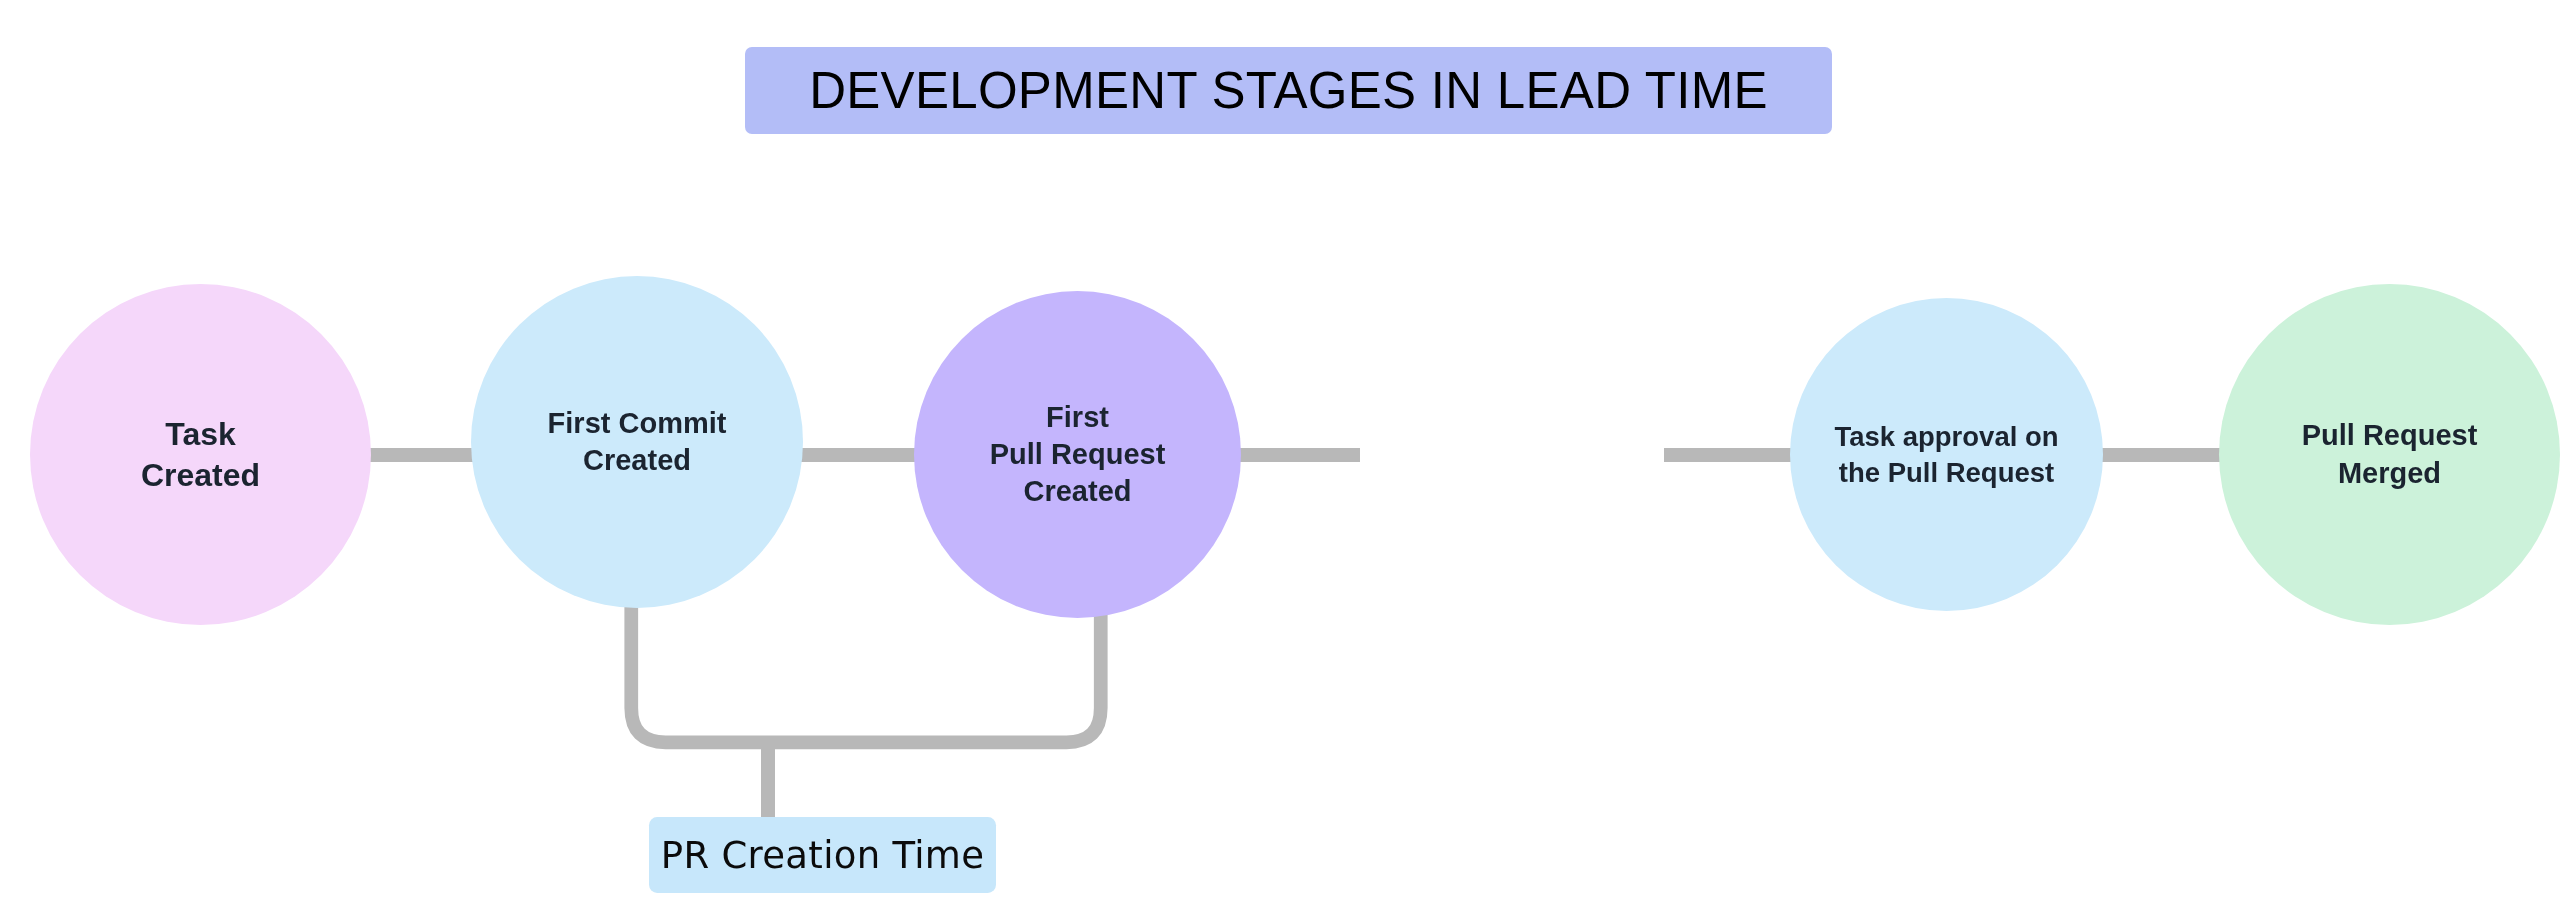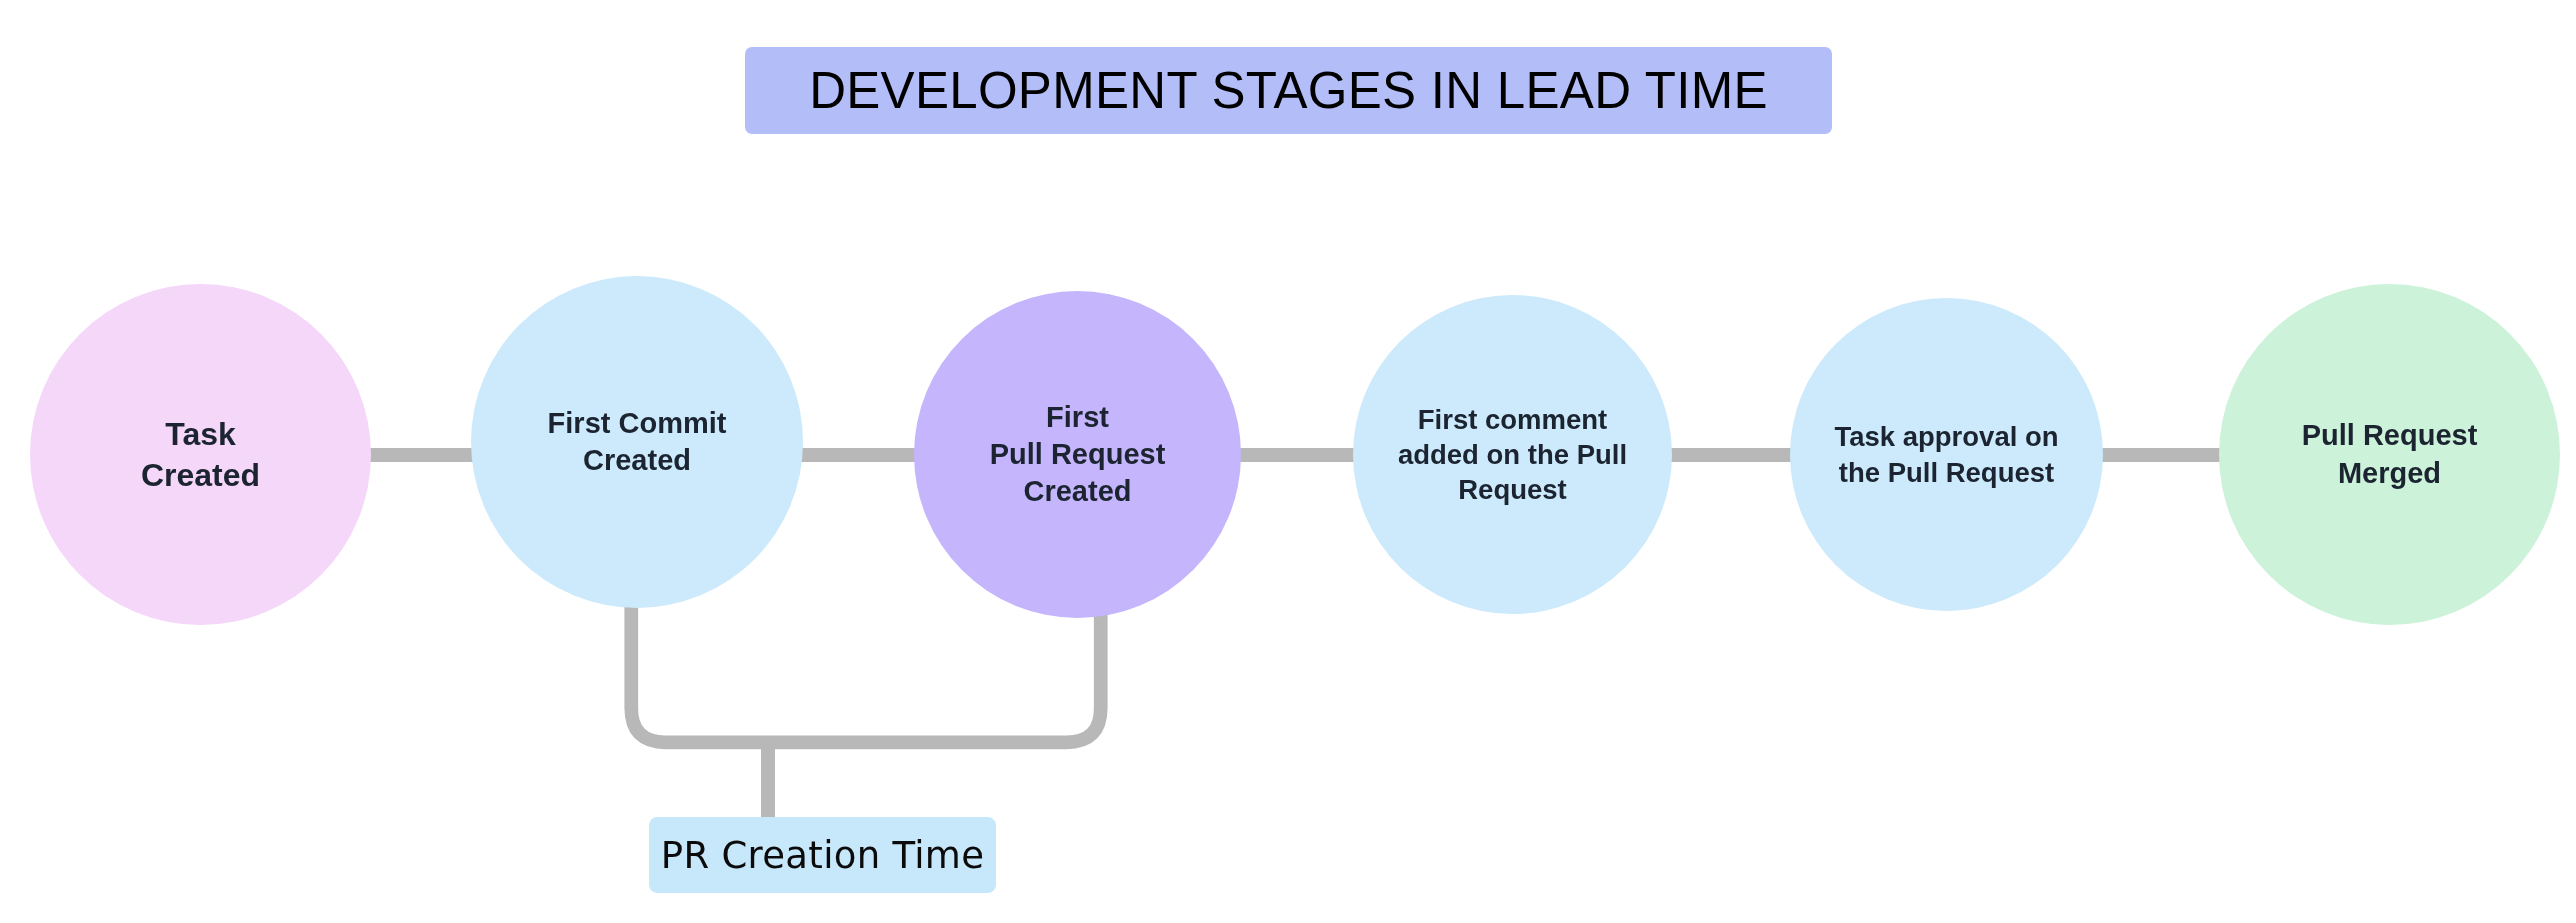--- a/index.html
+++ b/index.html
@@ -142,25 +142,20 @@
     <span class="stage-label" style="font-size:29px;">First Commit
 Created</span>
   </div>
 
   <div class="stage" style="left:914px; top:291px; width:327px; height:327px; background:#c4b5fd;">
     <span class="stage-label" style="font-size:29px;">First
 Pull Request
 Created</span>
   </div>
 
-  <div class="stage" style="left:1353px; top:295px; width:319px; height:319px; background:#CCEAFB;">
-    <span class="stage-label" style="font-size:27.5px;">First comment
-added on the Pull
-Request</span>
-  </div>
 
   <div class="stage" style="left:1790px; top:298px; width:313px; height:313px; background:#CCEAFB;">
     <span class="stage-label" style="font-size:27.5px;">Task approval on
 the Pull Request</span>
   </div>
 
   <div class="stage" style="left:2219px; top:284px; width:341px; height:341px; background:#CCF2DA;">
     <span class="stage-label" style="font-size:29px;">Pull Request
 Merged</span>
   </div>

